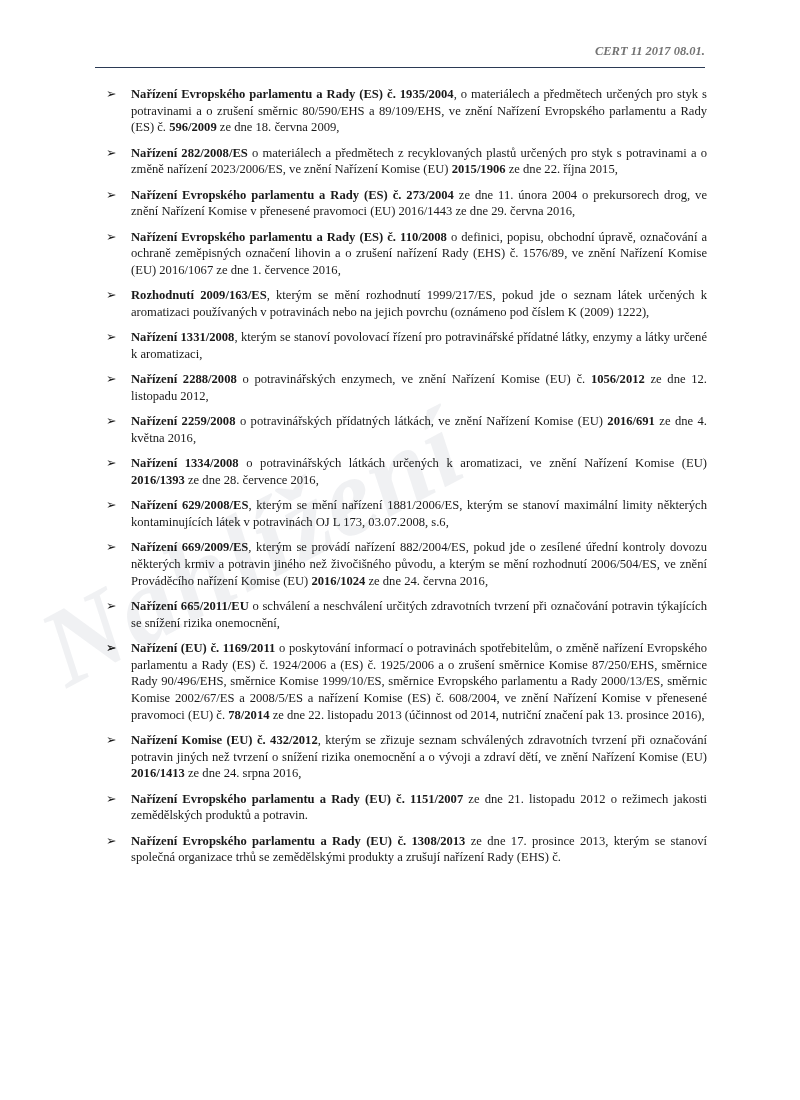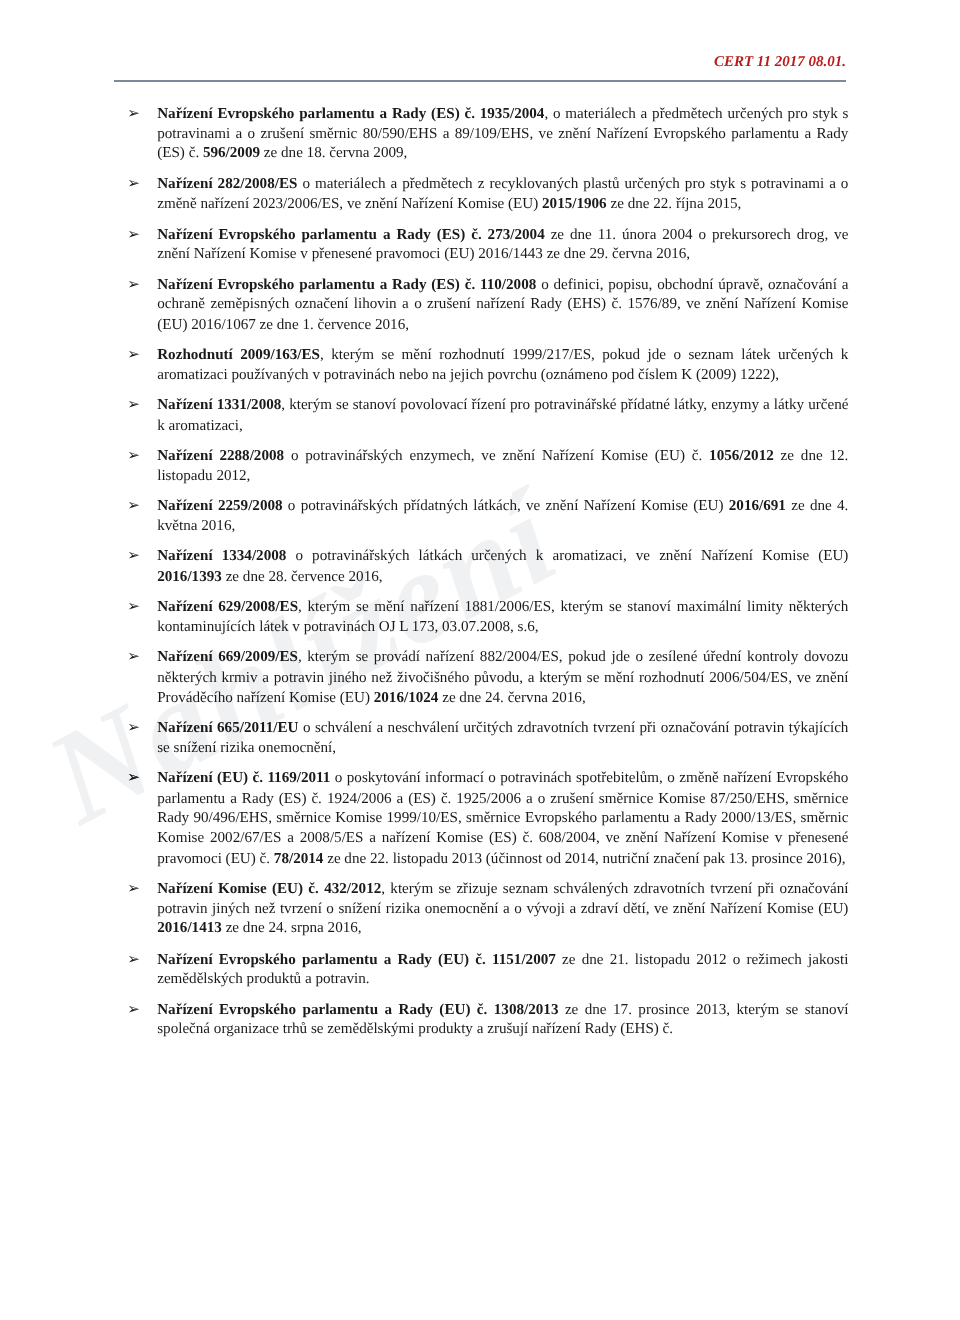--- a/index.html
+++ b/index.html
@@ -47,21 +47,21 @@
   .header {
     position: absolute;
     top: 44px;
     left: 95px;
     right: 95px;
     text-align: right;
     font-family: "Liberation Serif", serif;
     font-style: italic;
     font-weight: bold;
     font-size: 12.5px;
-    color: #b91c1c;
+    color: #737373;
   }
   .header-rule {
     position: absolute;
     top: 67px;
     left: 95px;
     right: 95px;
     border-bottom: 1.1px solid #2b3a55;
   }
   .body-area {
     position: absolute;

